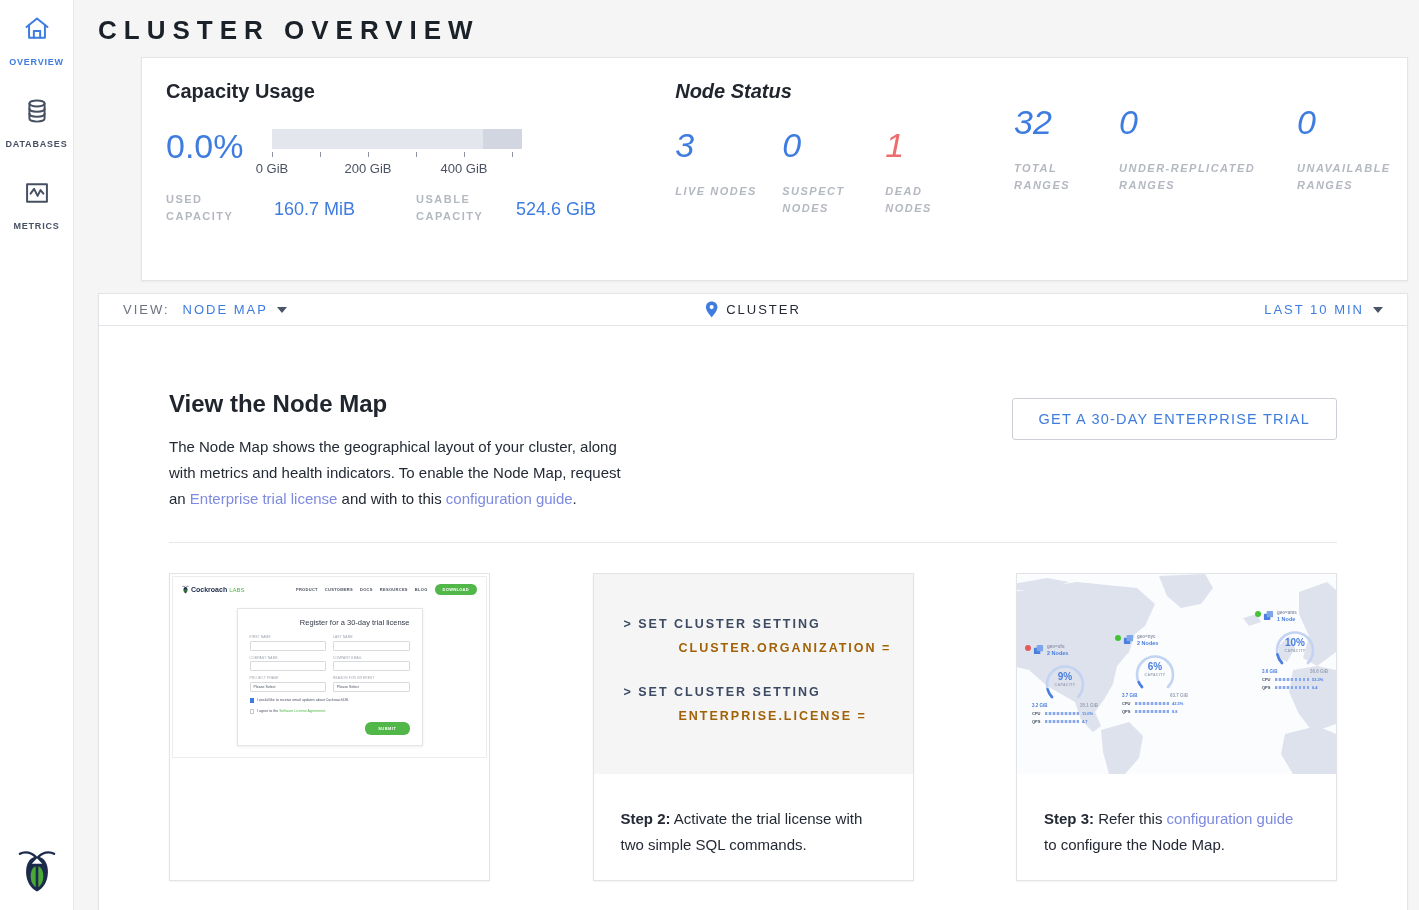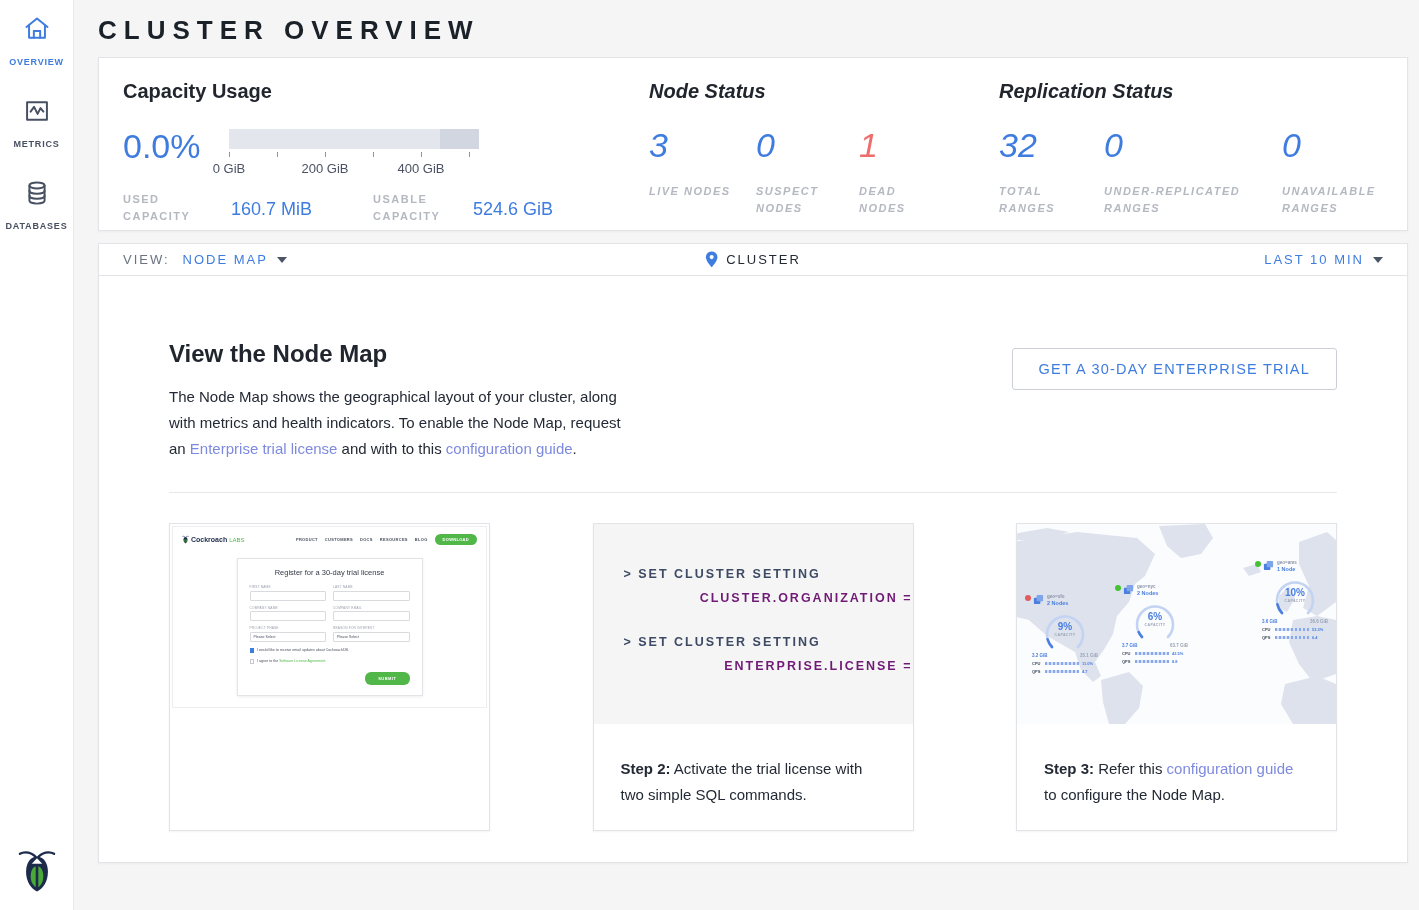--- a/index.html
+++ b/index.html
@@ -15,21 +15,21 @@
   .nav-item.active .nav-icon, .nav-item.active .nav-label { color:#3e7ce0; }
   .sidebar-logo { position:absolute; bottom:12px; left:50%; transform:translateX(-50%); }
 
   
   .content { margin-left:74px; padding:0 11px 0 24px; }
   .page-title { padding-top:15px; font-size:26px; font-weight:700; letter-spacing:7px; color:#1a2128; }
 
   .panel { background:#fff; border:1px solid #e3e4e8; box-shadow:0 1px 2px rgba(0,0,0,.04); }
 
   
-  .summary { margin-top:11px; height:174px; display:flex; padding:22px 12px 0 24px; }
+  .summary { margin-top:11px; height:224px; display:flex; padding:22px 24px 0 24px;margin-left:43px; }
   .sec-title { font-size:20px; font-weight:600; color:#21262e; }
   .cap-section { width:526px; }
   .cap-row { display:flex; margin-top:26px; }
   .cap-pct { font-size:34px; color:#3e7ce0; line-height:34px; width:70px; }
   .gauge-wrap { margin-left:36px; width:250px; }
   .gauge-bar { position:relative; width:250px; height:20px; background:#e4e6ed; }
   .gauge-dark { position:absolute; right:0; top:0; height:100%; width:15.6%; background:#d2d6e1; }
   .gauge-ticks { position:relative; height:7px; margin-top:3px; }
   .gauge-ticks i { position:absolute; top:0; width:1px; height:5px; background:#8d94a2; }
   .gauge-labels { position:relative; height:14px; margin-top:2px; font-size:13px; color:#4b5263; }
@@ -83,37 +83,37 @@
   
   .mini-site { margin:2px; height:182px; border:1px solid #ededf1; background:#fff; position:relative; overflow:hidden; }
   .ms-nav { display:flex; align-items:center; padding:7px 9px 0 9px; }
   .ms-logo { display:flex; align-items:center; font-size:7px; font-weight:700; color:#1c2b4a; }
   .ms-logo .labs { color:#51b748; font-weight:400; margin-left:2px; font-size:6px; }
   .ms-links { margin-left:auto; display:flex; align-items:center; gap:7px; }
   .ms-links span { font-size:4px; font-weight:700; letter-spacing:.3px; color:#4a5160; }
   .ms-download { background:#51b748; color:#fff !important; border-radius:7px; padding:3px 8px; }
   .ms-form { width:186px; margin:13px auto 0; border:1px solid #e4e4e8; box-shadow:0 1px 3px rgba(0,0,0,.07);
              background:#fff; padding:9px 12px 10px; }
-  .ms-form-title { text-align:center; font-size:7.5px; color:#333a46; margin-bottom:8px; }
+  .ms-form-title { text-align:right; font-size:7.5px; color:#333a46; margin-bottom:8px; }
   .ms-grid { display:grid; grid-template-columns:1fr 1fr; column-gap:7px; row-gap:5px; }
   .ms-field .fl { font-size:3.2px; letter-spacing:.2px; color:#9aa0ab; margin-bottom:1.5px; }
   .ms-field .fi { height:10px; border:1px solid #d9dade; border-radius:1px; font-size:3.6px; color:#4a5160;
                   display:flex; align-items:center; padding-left:3px; }
   .ms-check { display:flex; align-items:flex-start; margin-top:6px; }
   .ms-box { width:4.5px; height:4.5px; border:1px solid #c6c9cf; margin-right:3px; flex:none; margin-top:.5px; }
   .ms-box.checked { background:#3b7de0; border-color:#3b7de0; }
   .ms-check span { font-size:3.6px; color:#4a5160; }
   .ms-check .grn { color:#51b748; }
   .ms-submit { display:block; margin:8px 0 0 auto; background:#51b748; border:none; border-radius:6px;
                color:#fff; font-size:4px; font-weight:700; letter-spacing:.5px; padding:4px 13px; cursor:pointer; }
 
   
   .code-visual { height:200px; background:#f5f5f6; padding:43px 0 0 30px; }
   .code-line { font-size:12.5px; font-weight:700; letter-spacing:2px; color:#3d4a63; }
-  .code-green { font-size:12.5px; font-weight:700; letter-spacing:2px; color:#701a75; margin:10px 0 0 55px;text-align:right; }
+  .code-green { font-size:12.5px; font-weight:700; letter-spacing:2px; color:#a16207; margin:10px 0 0 55px; }
   .code-gap { height:30px; }
 
   
   .map-visual { height:200px; position:relative; background:#fbfcfe; overflow:hidden; }
   .map-visual > svg.world { position:absolute; inset:0; }
   .nm-widget { position:absolute; width:80px; }
   .nm-head { display:flex; align-items:flex-start; }
   .nm-dot { width:6px; height:6px; border-radius:50%; margin:1px 2px 0 0; flex:none; }
   .nm-dot.red { background:#e25b5b; } .nm-dot.green { background:#44c234; }
   .nm-cube { flex:none; margin-right:3px; }
@@ -142,36 +142,36 @@
           <path d="M5.2 8.8 V19.5 H18.8 V8.8"></path>
         <path d="M9.3 19.5 V13.8 H14.7 V19.5"></path>
           <path d="M9.3 13.8 H14.7"></path>
       </svg>
     </span>
     <span class="nav-label">OVERVIEW</span>
   </div>
   <div class="nav-item">
     <span class="nav-icon">
       <svg viewBox="0 0 24 24" width="28" height="28" fill="none" stroke="currentColor" stroke-width="1.7" stroke-linecap="round" stroke-linejoin="round">
-        <rect x="3.5" y="4.5" width="17" height="15"></rect>
-        <polyline points="6.5,12.5 9.5,8.5 12.5,14.5 15,9.5 17.5,12.5"></polyline>
-      </svg>
-    </span>
-    <span class="nav-label">METRICS</span>
-  </div>
-  <div class="nav-item">
-    <span class="nav-icon">
-      <svg viewBox="0 0 24 24" width="28" height="28" fill="none" stroke="currentColor" stroke-width="1.7" stroke-linecap="round" stroke-linejoin="round">
         <ellipse cx="12" cy="5.5" rx="6.5" ry="2.6"></ellipse>
         <path d="M5.5 5.5 V18.5 C5.5 20 8.4 21.1 12 21.1 C15.6 21.1 18.5 20 18.5 18.5 V5.5"></path>
         <path d="M5.5 10 C5.5 11.5 8.4 12.6 12 12.6 C15.6 12.6 18.5 11.5 18.5 10"></path>
         <path d="M5.5 14.3 C5.5 15.8 8.4 16.9 12 16.9 C15.6 16.9 18.5 15.8 18.5 14.3"></path>
       </svg>
     </span>
     <span class="nav-label">DATABASES</span>
+  </div>
+  <div class="nav-item">
+    <span class="nav-icon">
+      <svg viewBox="0 0 24 24" width="28" height="28" fill="none" stroke="currentColor" stroke-width="1.7" stroke-linecap="round" stroke-linejoin="round">
+        <rect x="3.5" y="4.5" width="17" height="15"></rect>
+        <polyline points="6.5,12.5 9.5,8.5 12.5,14.5 15,9.5 17.5,12.5"></polyline>
+      </svg>
+    </span>
+    <span class="nav-label">METRICS</span>
   </div>
 
   <span class="sidebar-logo">
     <svg width="38" height="48" viewBox="0 0 40 50">
       <path d="M20 13 C15 6 7 5 2 8" stroke="#1c2b4a" stroke-width="2.4" fill="none" stroke-linecap="round"></path>
       <path d="M20 13 C25 6 33 5 38 8" stroke="#1c2b4a" stroke-width="2.4" fill="none" stroke-linecap="round"></path>
       <path d="M20 11 C28 11 31.5 19 31.5 27 C31.5 37 26 45 20 47.5 C14 45 8.5 37 8.5 27 C8.5 19 12 11 20 11 Z" fill="#1c2b4a"></path>
       <path d="M20 12.5 L14.5 18.5 L25.5 18.5 Z" fill="#ffffff"></path>
       <path d="M18.6 21 C13.5 23 12.5 31 14 36.5 C15.8 41.5 18.6 43 18.6 43 Z" fill="#4aa838"></path>
       <path d="M21.4 21 C26.5 23 27.5 31 26 36.5 C24.2 41.5 21.4 43 21.4 43 Z" fill="#4aa838"></path>
@@ -228,21 +228,20 @@
           <span class="mini-label">SUSPECT NODES</span>
         </div>
         <div class="stat">
           <div class="num red">1</div>
           <span class="mini-label">DEAD NODES</span>
         </div>
       </div>
     </div>
 
     <div class="status-section repl">
-      <div class="sec-title">Replication Status</div>
       <div class="stats-row">
         <div class="stat">
           <div class="num">32</div>
           <span class="mini-label">TOTAL RANGES</span>
         </div>
         <div class="stat">
           <div class="num">0</div>
           <span class="mini-label wide">UNDER-REPLICATED RANGES</span>
         </div>
         <div class="stat">

